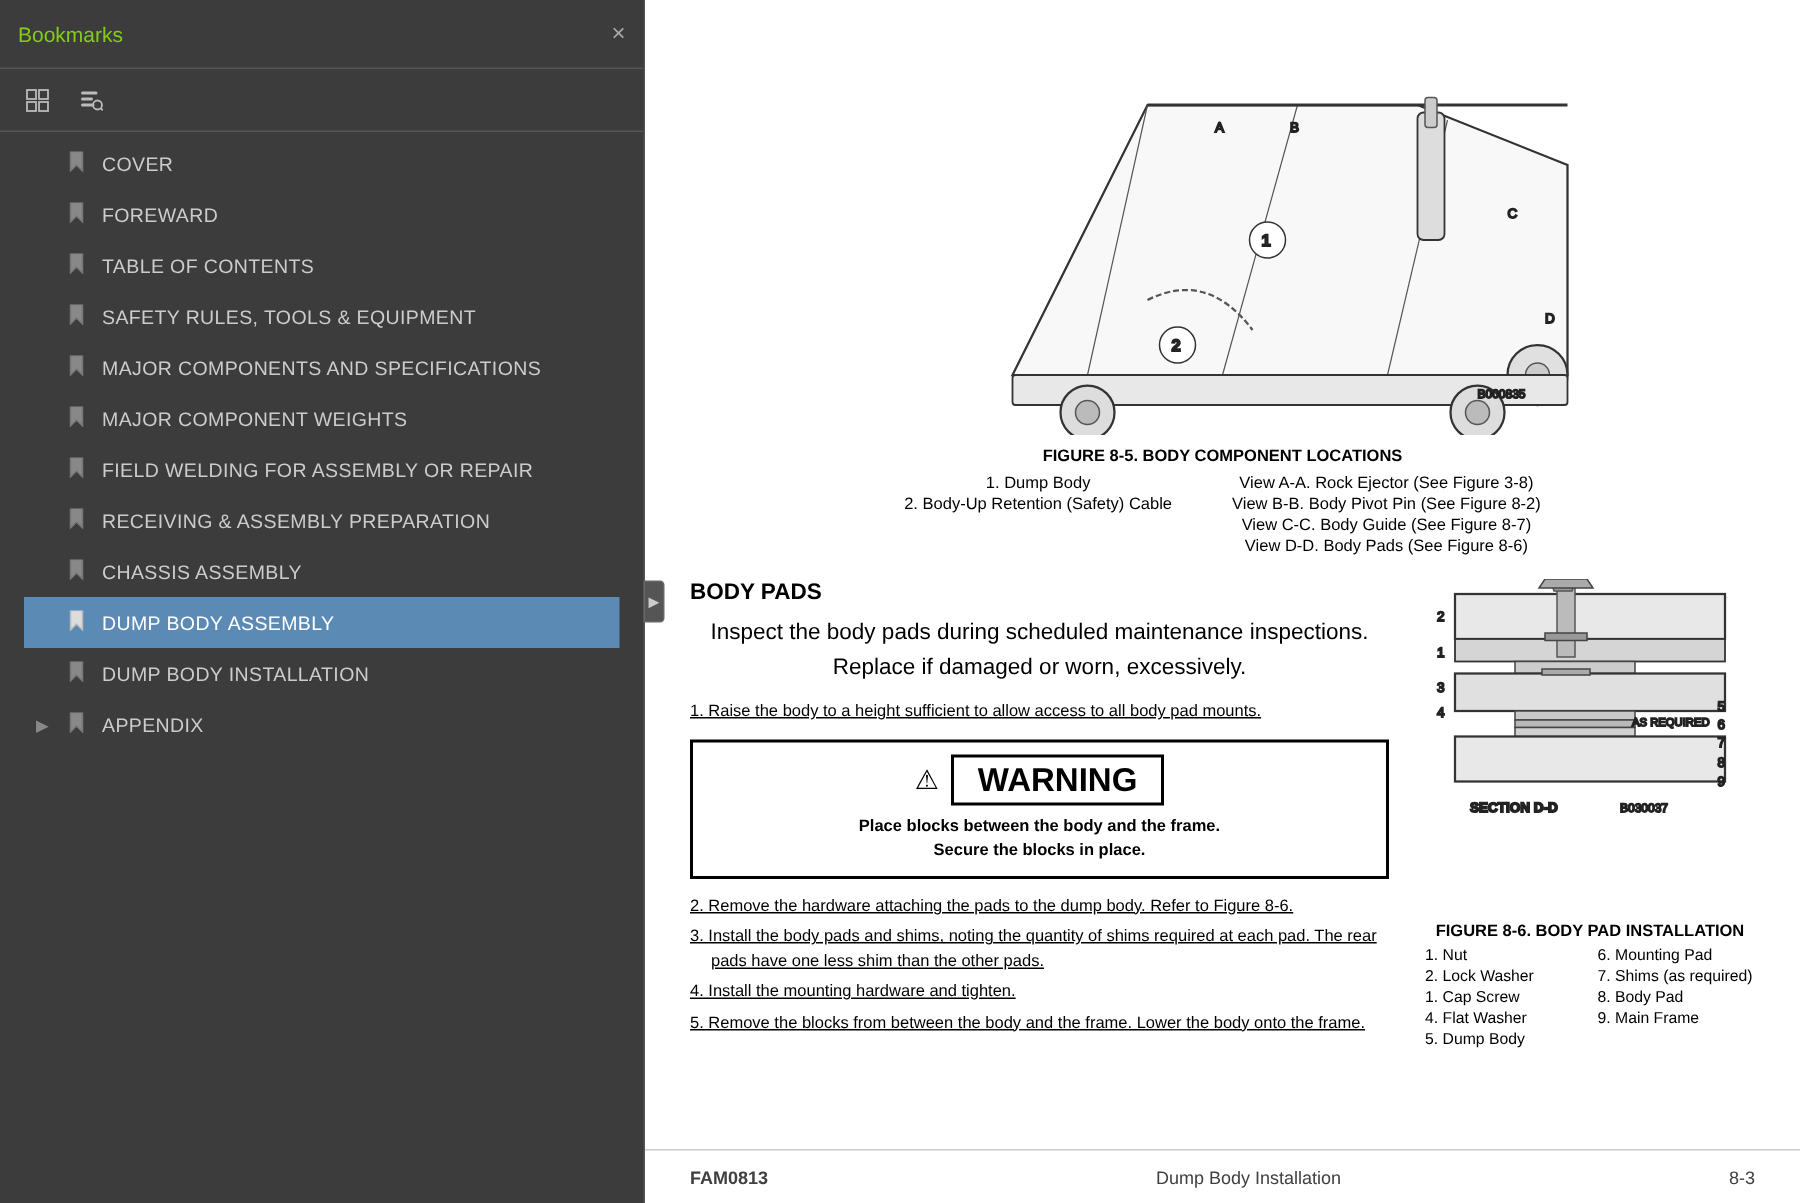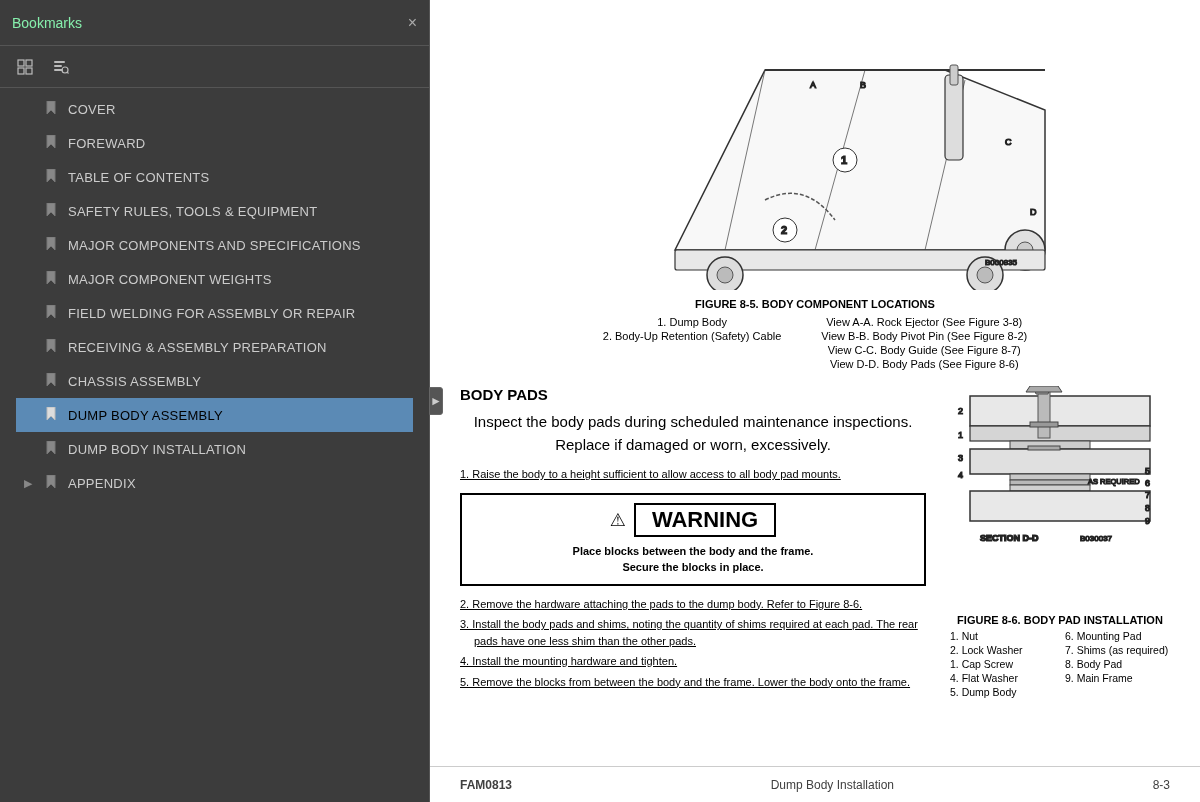--- a/index.html
+++ b/index.html
@@ -29,21 +29,21 @@
       height: 46px;
       background: #3c3c3c;
       display: flex;
       align-items: center;
       justify-content: space-between;
       padding: 0 12px;
       border-bottom: 1px solid #555;
     }
 
     #bookmarks-title {
-      color: #86efac;
+      color: #84cc16;
       font-size: 14px;
       font-weight: normal;
     }
 
     #close-icon {
       color: #aaa;
       font-size: 16px;
       cursor: pointer;
       line-height: 1;
     }
@@ -88,21 +88,21 @@
       padding: 7px 12px 7px 8px;
       cursor: pointer;
       color: #ccc;
       font-size: 13px;
       gap: 8px;
       min-height: 34px;
     }
 
     .nav-item.active {
       background: #5b8ab5;
-      color: #000000;
+      color: #ffffff;
     }
 
     .nav-item .bookmark-icon {
       color: #888;
       font-size: 13px;
       flex-shrink: 0;
       width: 14px;
     }
 
     .nav-item.active .bookmark-icon {

